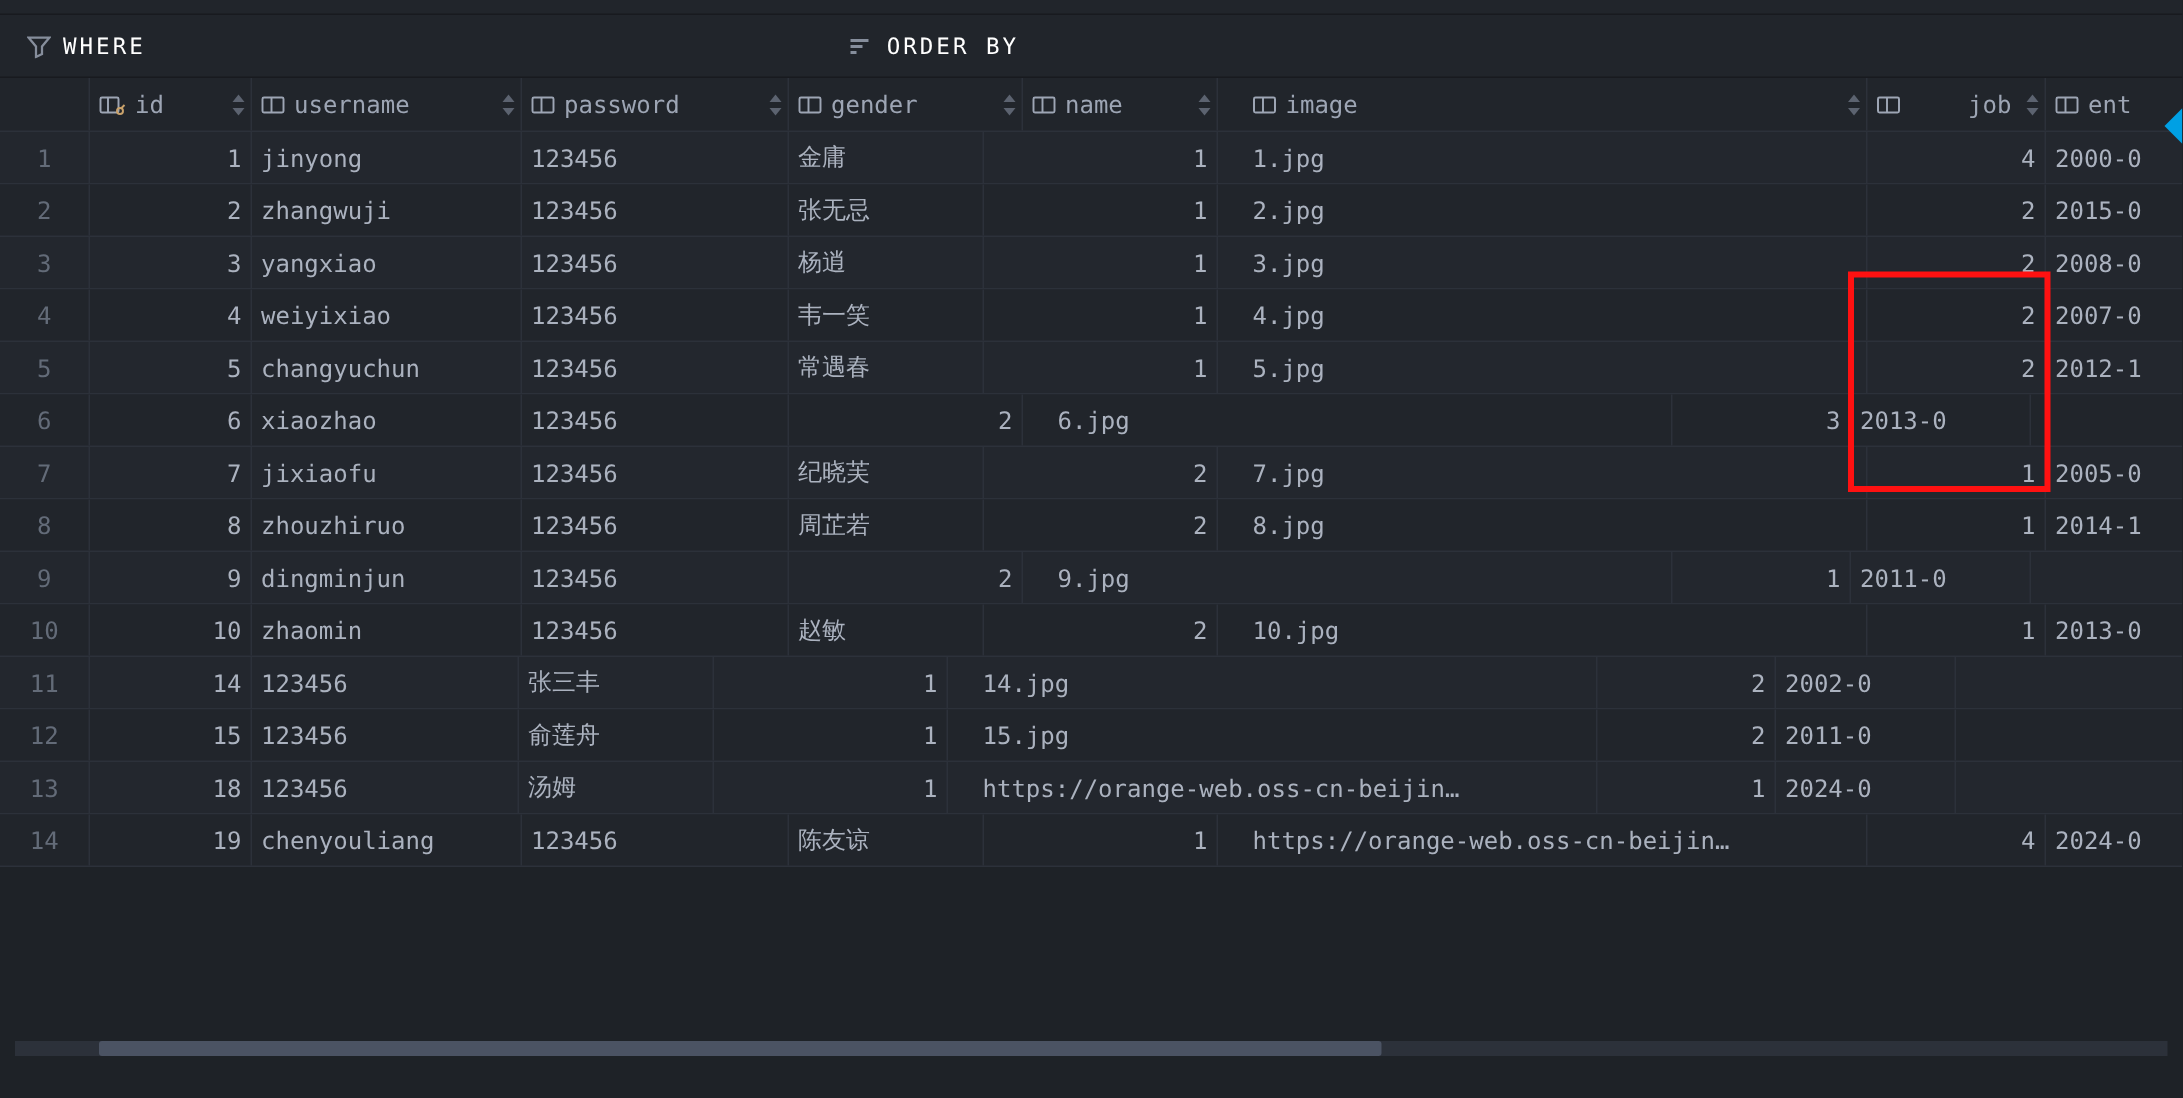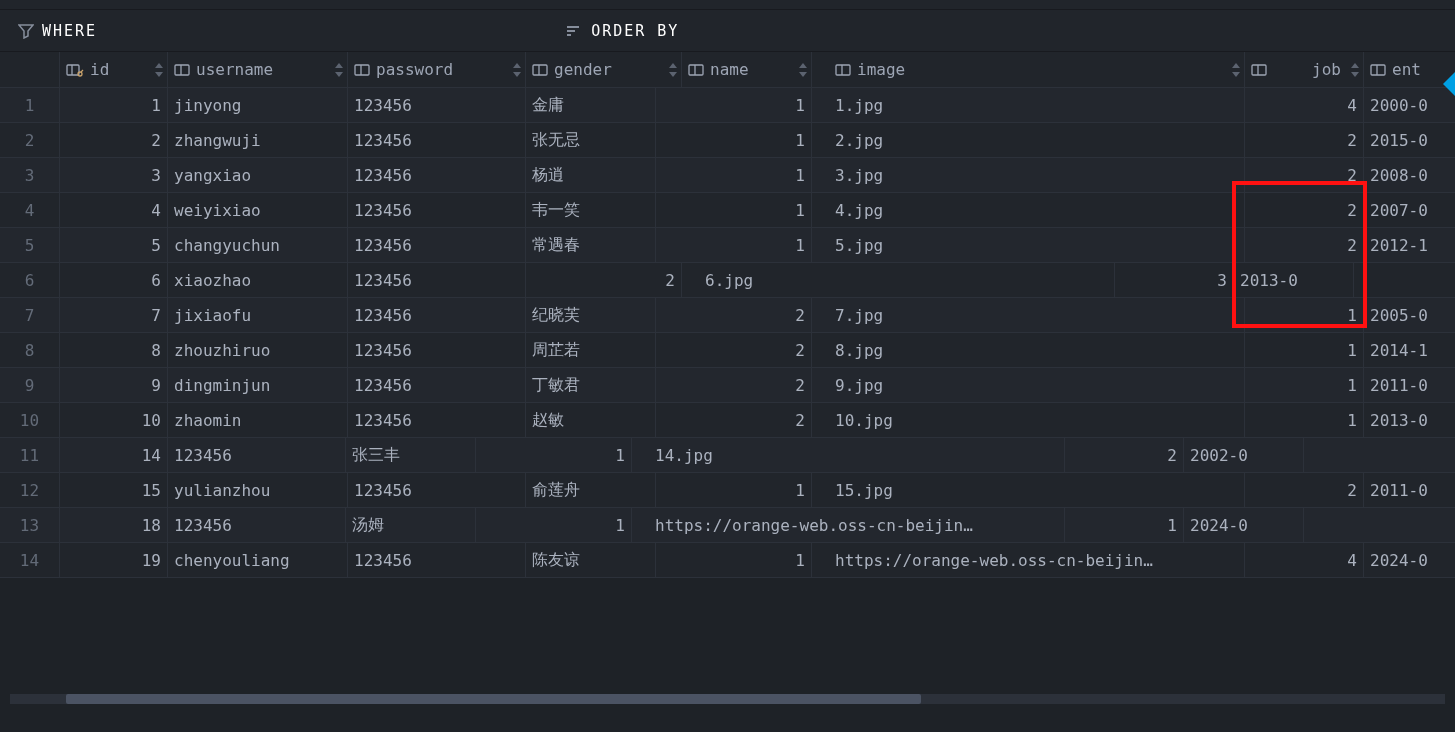--- a/index.html
+++ b/index.html
@@ -348,21 +348,20 @@
         <div class="cell col-gender num">2</div>
         <div class="cell col-image txt">8.jpg</div>
         <div class="cell col-job num">1</div>
         <div class="cell col-ent txt">2014-1</div>
       </div>
       <div class="data-row">
         <div class="cell col-rownum">9</div>
         <div class="cell col-id num">9</div>
         <div class="cell col-username txt">dingminjun</div>
         <div class="cell col-password txt">123456</div>
-        <div class="cell col-name txt">丁敏君</div>
         <div class="cell col-gender num">2</div>
         <div class="cell col-image txt">9.jpg</div>
         <div class="cell col-job num">1</div>
         <div class="cell col-ent txt">2011-0</div>
       </div>
       <div class="data-row">
         <div class="cell col-rownum">10</div>
         <div class="cell col-id num">10</div>
         <div class="cell col-username txt">zhaomin</div>
         <div class="cell col-password txt">123456</div>
@@ -378,21 +377,20 @@
         <div class="cell col-password txt">123456</div>
         <div class="cell col-name txt">张三丰</div>
         <div class="cell col-gender num">1</div>
         <div class="cell col-image txt">14.jpg</div>
         <div class="cell col-job num">2</div>
         <div class="cell col-ent txt">2002-0</div>
       </div>
       <div class="data-row">
         <div class="cell col-rownum">12</div>
         <div class="cell col-id num">15</div>
-        <div class="cell col-username txt">yulianzhou</div>
         <div class="cell col-password txt">123456</div>
         <div class="cell col-name txt">俞莲舟</div>
         <div class="cell col-gender num">1</div>
         <div class="cell col-image txt">15.jpg</div>
         <div class="cell col-job num">2</div>
         <div class="cell col-ent txt">2011-0</div>
       </div>
       <div class="data-row">
         <div class="cell col-rownum">13</div>
         <div class="cell col-id num">18</div>

